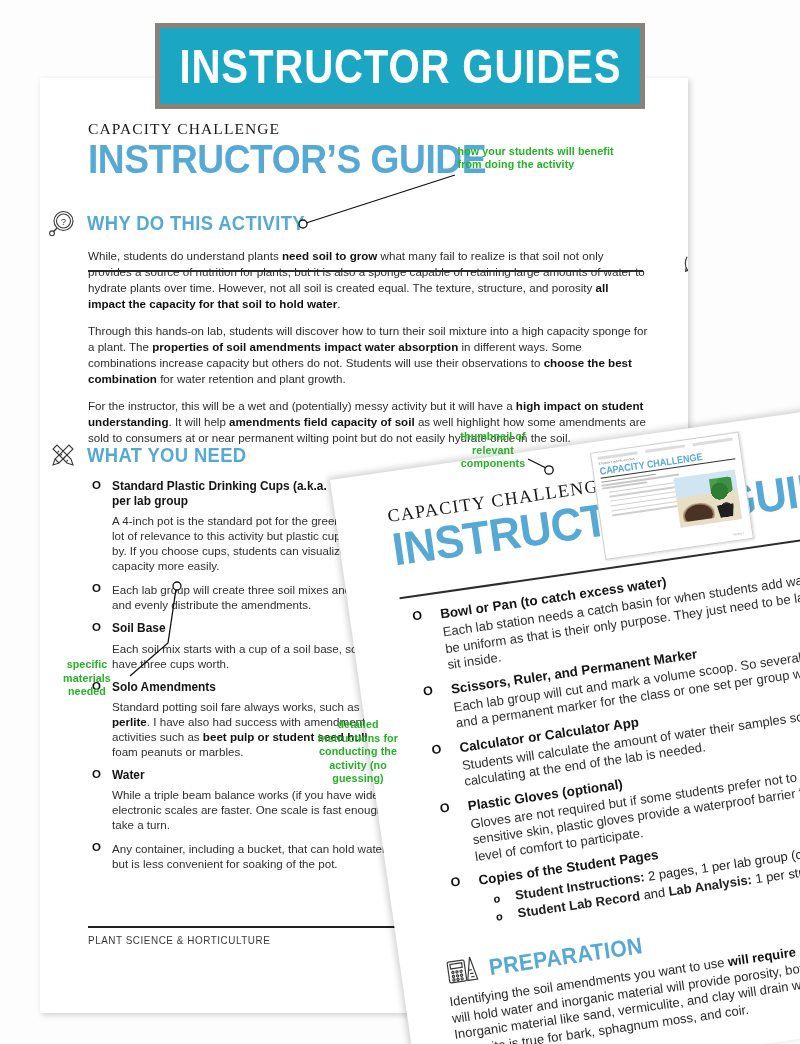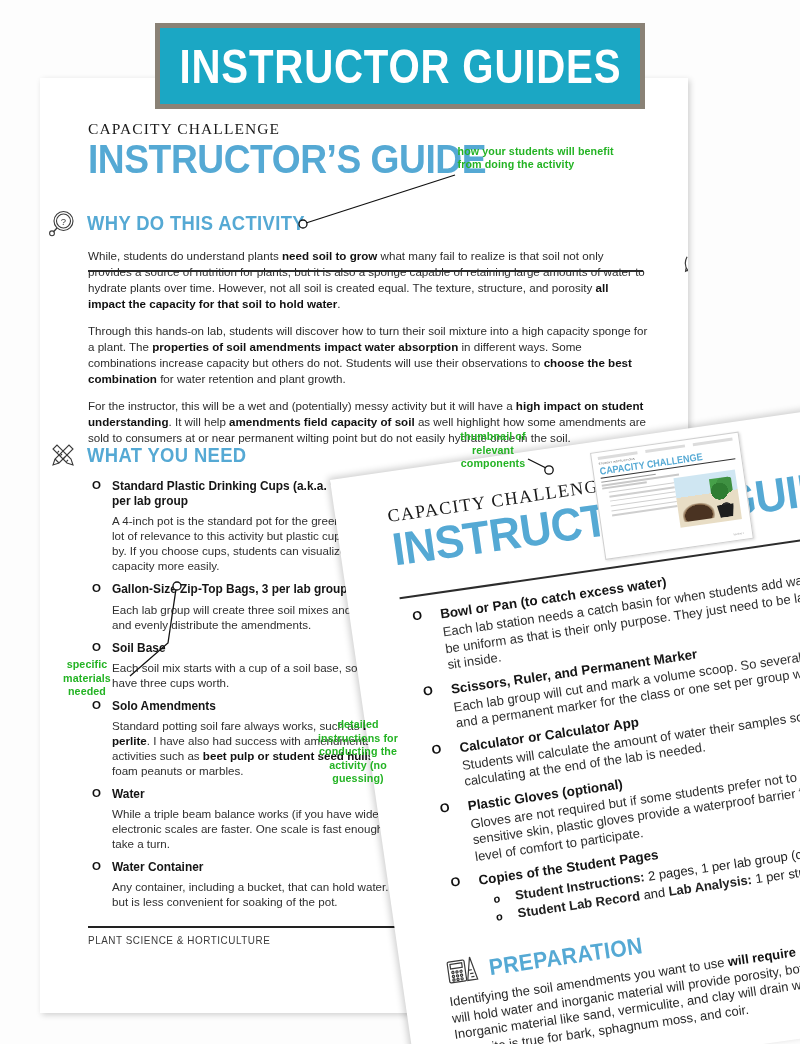--- a/index.html
+++ b/index.html
@@ -243,37 +243,35 @@
           </svg>
         </span>
         <h2 class="sec">WHAT YOU NEED</h2>
       </div>
       <ul class="need" style="margin:9px 0 0 30px;width:420px;">
         <li>
           <div class="need-title">Standard Plastic Drinking Cups (a.k.a. “Solo Cups”) or 4” Pots, 3 per lab group</div>
           <div class="need-desc">A 4-inch pot is the standard pot for the greenhouse industry and brings a lot of relevance to this activity but plastic cups are cheap and easy to come by. If you choose cups, students can visualize the porosity and field capacity more easily.</div>
         </li>
         <li>
-          <div class="need-title">Gallon-Size Zip-Top Bags, 3 per lab group</div>
           <div class="need-desc">Each lab group will create three soil mixes and need a way to thoroughly and evenly distribute the amendments.</div>
         </li>
         <li>
           <div class="need-title">Soil Base</div>
           <div class="need-desc">Each soil mix starts with a cup of a soil base, so you need each group to have three cups worth.</div>
         </li>
         <li>
           <div class="need-title">Solo Amendments</div>
           <div class="need-desc">Standard potting soil fare always works, such as <b>bark, sphagnum moss, perlite</b>. I have also had success with amendments used in class with other activities such as <b>beet pulp or student seed hulls</b> or even novelties like foam peanuts or marbles.</div>
         </li>
         <li>
           <div class="need-title">Water</div>
           <div class="need-desc">While a triple beam balance works (if you have wide enough containers) electronic scales are faster. One scale is fast enough for each lab group to take a turn.</div>
         </li>
         <li>
-          <div class="need-title">Water Container</div>
           <div class="need-desc">Any container, including a bucket, that can hold water. A sink will work too but is less convenient for soaking of the pot.</div>
         </li>
       </ul>
     </div>
 
     <div class="footer-rule"></div>
     <div class="footer-text">PLANT SCIENCE &amp; HORTICULTURE</div>
   </div>
 
   <div class="thumb">

